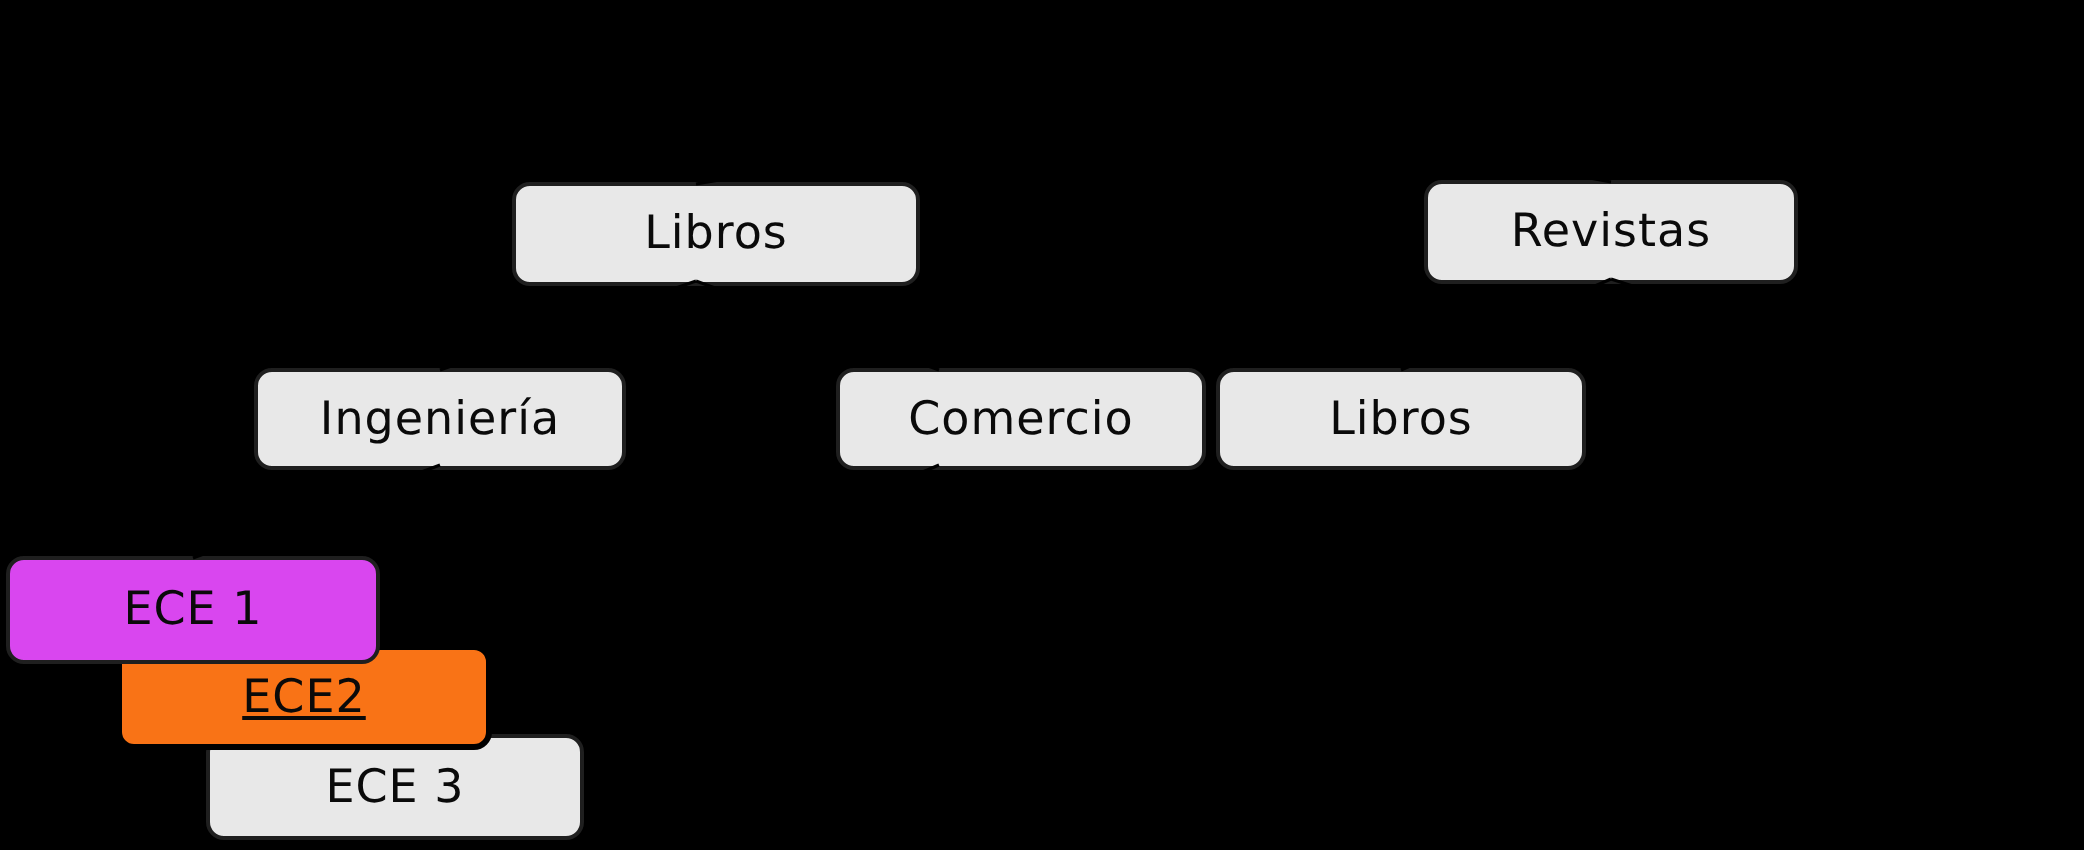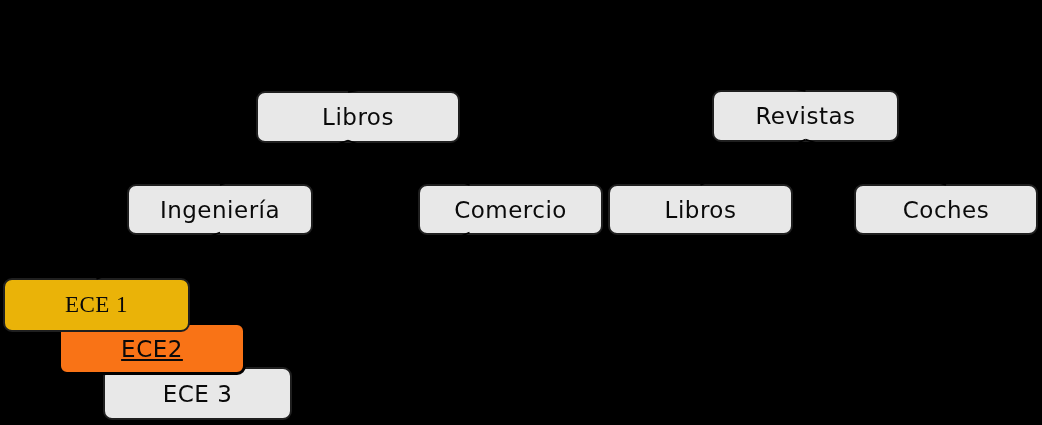--- a/index.html
+++ b/index.html
@@ -59,24 +59,21 @@
     </div>
     <div class="node" style="left: 127px; top: 184px; width: 186px; height: 51px; z-index: 1; color: rgb(10, 10, 10); background: rgb(232, 232, 232); border-color: rgb(31, 31, 31);">
       <span>Ingeniería</span>
     </div>
     <div class="node" style="left: 377px; top: 184px; width: 185px; height: 51px; z-index: 1; color: rgb(10, 10, 10); background: rgb(232, 232, 232); border-color: rgb(31, 31, 31); margin-left: 41px;">
       <span>Comercio</span>
     </div>
     <div class="node" style="left: 608px; top: 184px; width: 185px; height: 51px; z-index: 1; color: rgb(10, 10, 10); background: rgb(232, 232, 232); border-color: rgb(31, 31, 31);">
       <span>Libros</span>
     </div>
-    <div class="node" style="left: 854px; top: 184px; width: 184px; height: 51px; z-index: 1; color: rgb(10, 10, 10); background: rgb(232, 232, 232); border-color: rgb(31, 31, 31);">
-      <span>Coches</span>
-    </div>
-    <div class="node" style="left: 3px; top: 278px; width: 187px; height: 54px; z-index: 4; color: rgb(10, 10, 10); background: #eab308; border-color: rgb(31, 31, 31); font-family: Liberation Serif, serif;">
+    <div class="node" style="left: 3px; top: 278px; width: 187px; height: 54px; z-index: 4; color: rgb(10, 10, 10); background: #d946ef; border-color: rgb(31, 31, 31);">
       <span>ECE 1</span>
     </div>
     <div class="node highlight" style="left: 58px; top: 322px; width: 188px; height: 53px; z-index: 3; color: rgb(10, 10, 10); background: #f97316; border-color: rgb(0, 0, 0); text-decoration: underline;">
       <span>ECE2</span>
     </div>
     <div class="node" style="left: 103px; top: 367px; width: 189px; height: 53px; z-index: 2; color: rgb(10, 10, 10); background: rgb(232, 232, 232); border-color: rgb(31, 31, 31);">
       <span>ECE 3</span>
     </div>
   </div>
 

